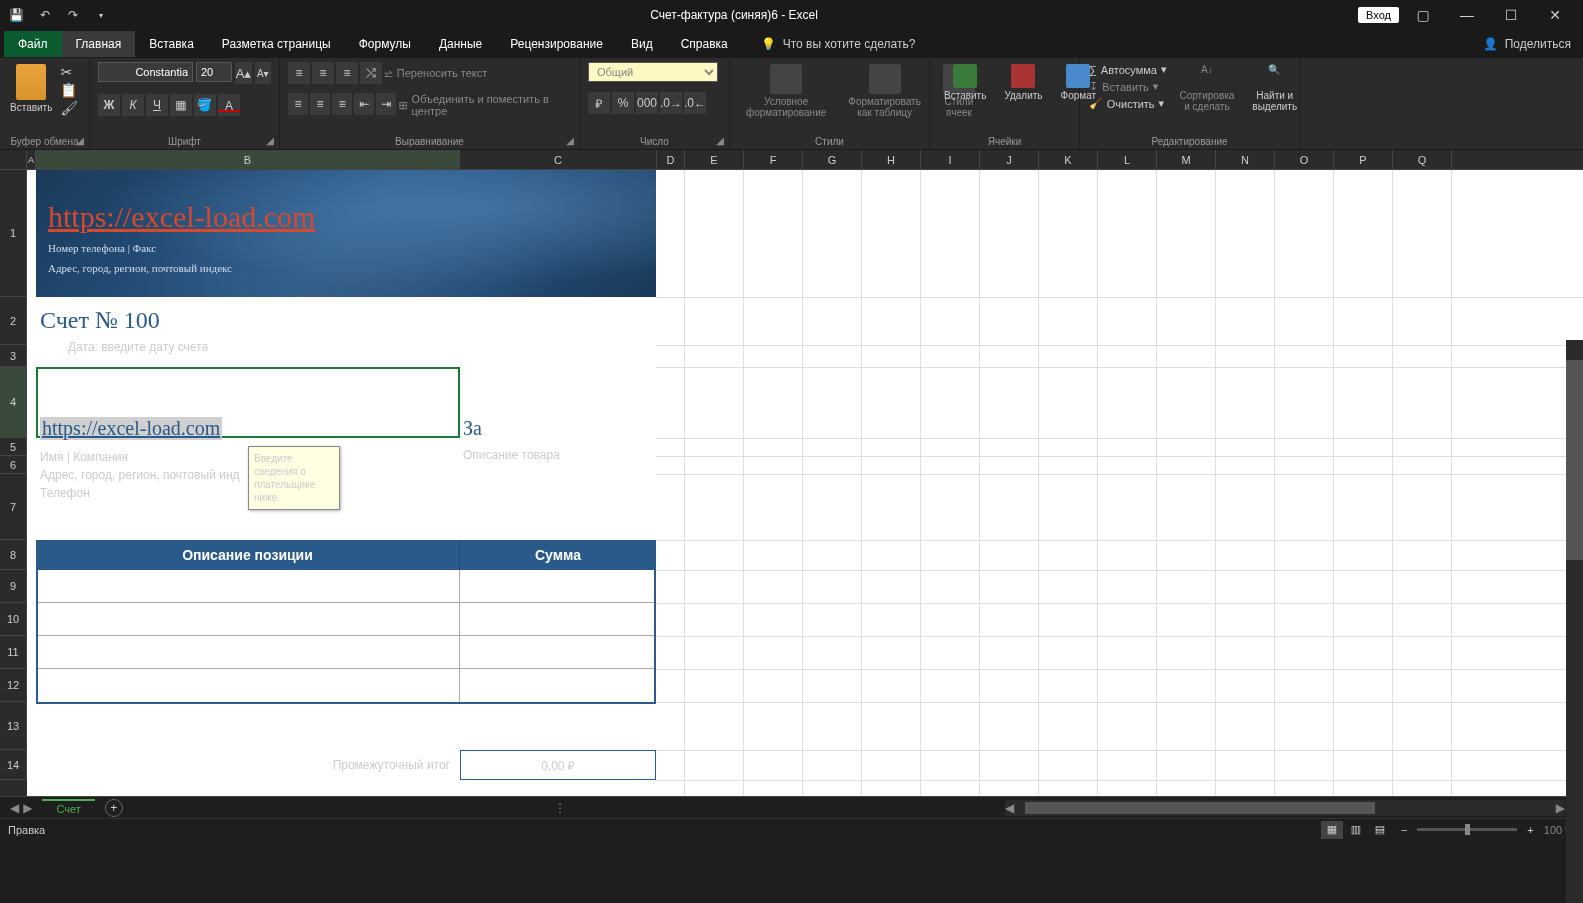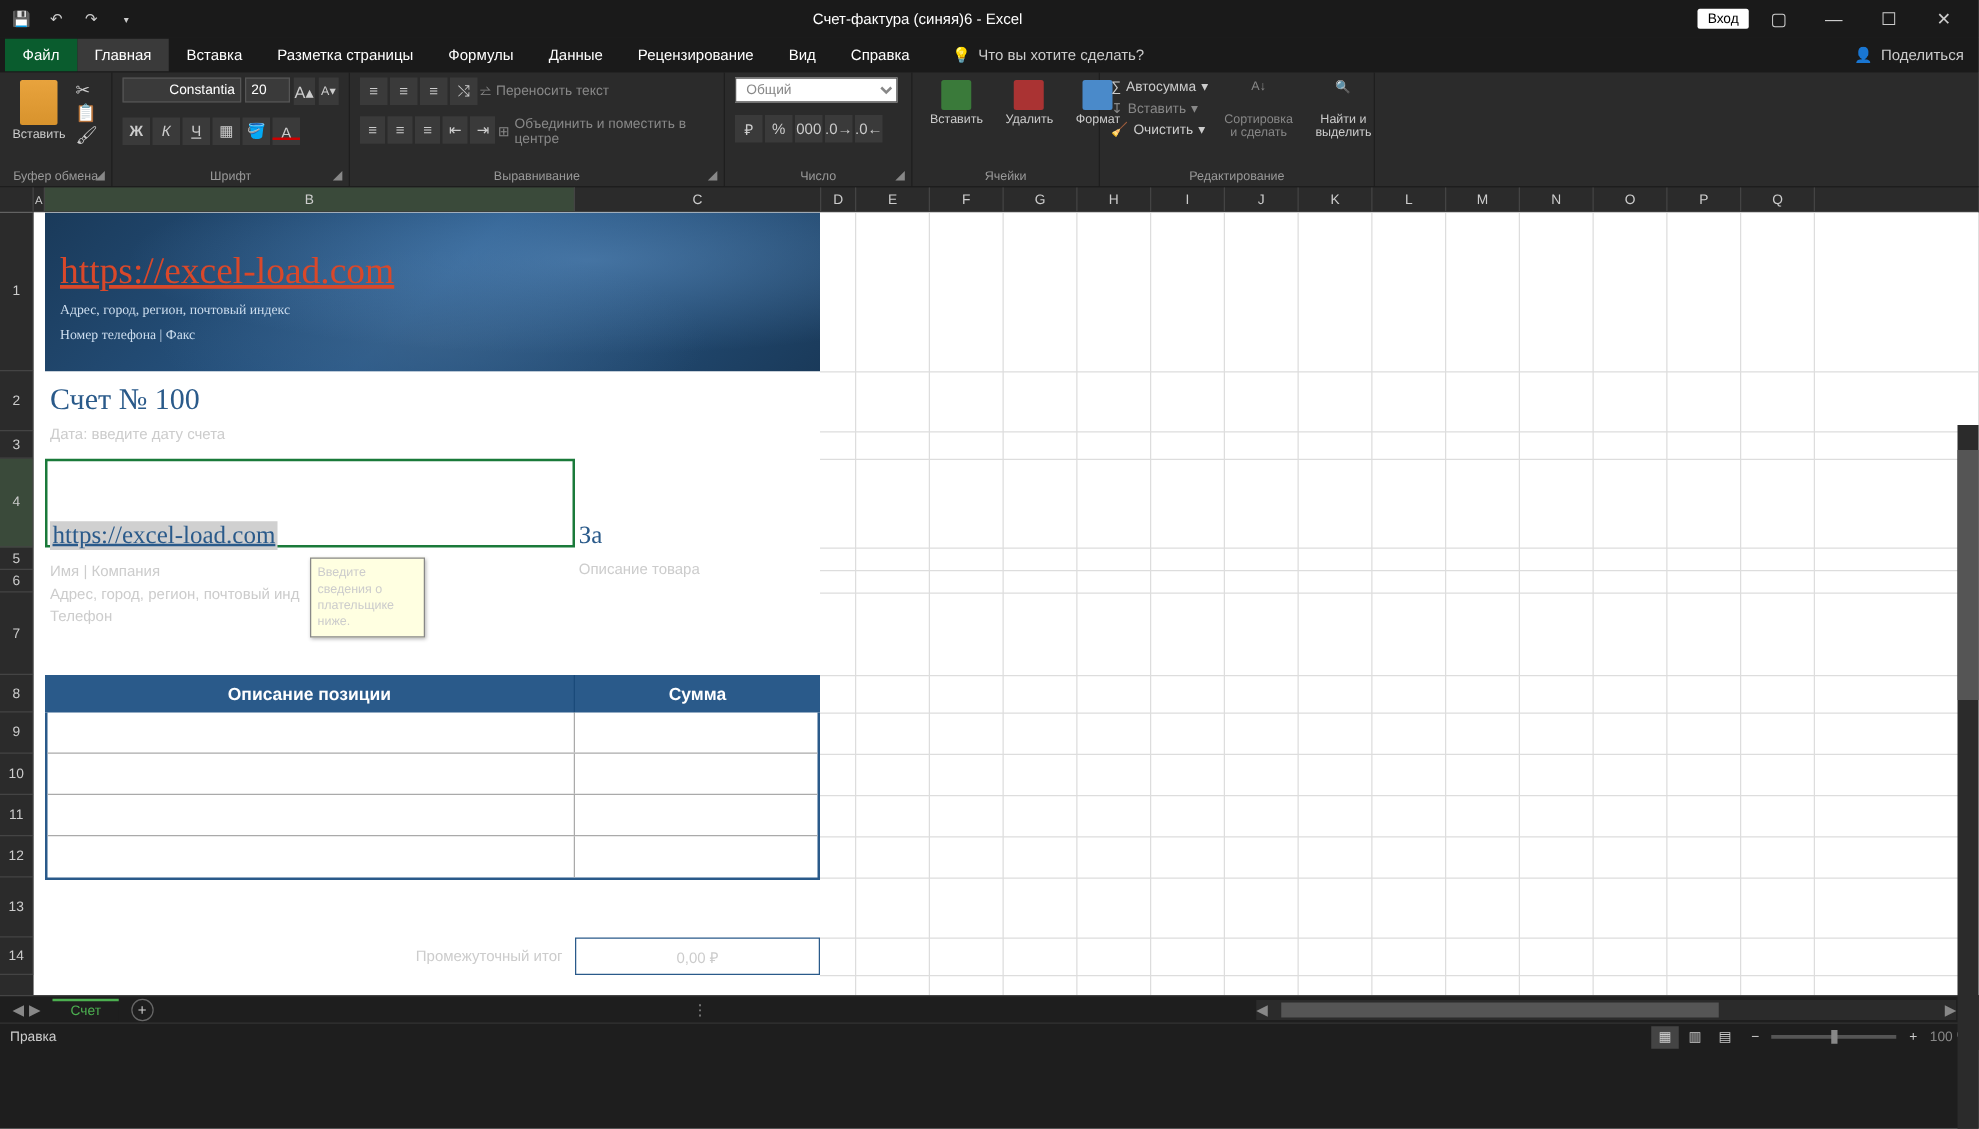--- a/index.html
+++ b/index.html
@@ -44,21 +44,21 @@
 .f-bold { font-weight: bold; }
 .f-italic { font-style: italic; }
 .f-underline { text-decoration: underline; }
 .font-color-bar { width: 22px; height: 2px; background: #c00; margin-top: -3px;}
 
 .align-group { width: 300px; }
 .align-row { display: flex; gap: 2px; margin-bottom: 3px; }
 .align-extra { color: #888; font-size: 11px; display: flex; align-items: center; gap: 4px; }
 
 .number-group { width: 150px; }
-.num-select { background: #ffffff; border: 1px solid #555; color: #888; font-size: 11px; padding: 1px 4px; width: 130px; height: 20px; }
+.num-select { background: #fef9c3; border: 1px solid #555; color: #888; font-size: 11px; padding: 1px 4px; width: 130px; height: 20px; }
 .num-row { display: flex; gap: 2px; margin-top: 4px; }
 
 .styles-group { width: 200px; }
 .style-btn { display: flex; flex-direction: column; align-items: center; gap: 2px; padding: 2px 8px; color: #888; font-size: 10px; text-align: center; }
 .style-icon { width: 32px; height: 30px; background: #444; border-radius: 2px; }
 
 .cells-group { width: 150px; }
 .cell-btn { display: flex; flex-direction: column; align-items: center; gap: 2px; padding: 2px 6px; font-size: 10px; color: #ccc; text-align: center;}
 .cell-icon { width: 24px; height: 24px; background: #3a7a3a; border-radius: 2px; }
 .format-active .cell-icon { background: #4a8aca; }
@@ -83,21 +83,21 @@
 .row-header { border-bottom: 1px solid #444; border-right: 1px solid #444; text-align: center; font-size: 11px; color: #ccc; display: flex; align-items: center; justify-content: center; }
 .grid-content { flex: 1; position: relative; background: #fff; overflow: hidden; }
 
 .template-area { position: absolute; left: 9px; top: 0; width: 620px; }
 .banner { height: 127px; background: linear-gradient(135deg, #1a3a5a, #2a5a8a, #1a3a5a); position: relative; padding: 30px 12px 0; }
 .banner-wave { position: absolute; inset: 0; background: radial-gradient(ellipse at 70% 30%, rgba(100,150,200,0.5), transparent 60%), radial-gradient(ellipse at 50% 80%, rgba(60,100,140,0.7), transparent 50%); }
 .banner-title { position: relative; color: #d9482a; font-size: 30px; font-family: Constantia, serif; text-decoration: underline; }
 .banner-sub { position: relative; color: #cde; font-size: 11px; margin-top: 8px; font-family: Constantia, serif;}
 
 .invoice-title { font-family: Constantia, serif; color: #2a5a8a; font-size: 24px; padding: 10px 4px 4px; }
-.invoice-date { font-size: 12px; padding: 2px 4px; }
+.invoice-date { font-size: 12px; padding: 2px 4px; margin-left: 28px; }
 
 .cell-selected { position: absolute; border: 2px solid #1a7a3a; left: 9px; top: 197px; width: 424px; height: 71px; pointer-events: none; }
 .cell-b4-text { position: absolute; left: 13px; top: 247px; font-family: Constantia, serif; font-size: 20px; color: #2a5a8a; background: #d0d0d0; padding: 0 2px; text-decoration: underline;}
 .cell-c4-text { position: absolute; left: 436px; top: 247px; font-family: Constantia, serif; font-size: 20px; color: #2a5a8a; }
 
 .payer-rows { position: absolute; left: 13px; top: 278px; font-size: 12px; line-height: 18px; }
 .desc-row { position: absolute; left: 436px; top: 278px; font-size: 12px; }
 
 .tooltip-box { position: absolute; left: 221px; top: 276px; width: 92px; background: #ffffe1; border: 1px solid #888; padding: 5px; font-size: 10px; line-height: 1.3; box-shadow: 1px 1px 3px rgba(0,0,0,0.3); }
 
@@ -252,20 +252,37 @@
         <span class="fbtn">%</span>
         <span class="fbtn">000</span>
         <span class="fbtn">.0→</span>
         <span class="fbtn">.0←</span>
       </div>
     </div>
     <div class="group-label">Число</div>
     <div class="dialog-launcher">◢</div>
   </div>
 
+  <div class="ribbon-group styles-group">
+    <div class="group-body">
+      <div class="style-btn">
+          <div class="style-icon"></div>
+          <span>Условное форматирование</span>
+        </div>
+      <div class="style-btn">
+          <div class="style-icon"></div>
+          <span>Форматировать как таблицу</span>
+        </div>
+      <div class="style-btn">
+          <div class="style-icon"></div>
+          <span>Стили ячеек</span>
+        </div>
+    </div>
+    <div class="group-label">Стили</div>
+  </div>
 
   <div class="ribbon-group cells-group">
     <div class="group-body">
       <div class="cell-btn">
           <div class="cell-icon"></div>
           <span>Вставить</span>
         </div>
       <div class="cell-btn">
           <div class="cell-icon" style="background:#a33;"></div>
           <span>Удалить</span>
@@ -364,22 +381,22 @@
       <div class="gl-row" style="top:466px;"></div>
         <div class="gl-row" style="top:499px;"></div>
         <div class="gl-row" style="top:532px;"></div>
       <div class="gl-row" style="top:580px;"></div>
         <div class="gl-row" style="top:610px;"></div>
     </div>
     <div class="template-area">
       <div class="banner">
         <div class="banner-wave"></div>
         <div class="banner-title">https://excel-load.com</div>
+        <div class="banner-sub">Номер телефона | Факс</div>
         <div class="banner-sub">Адрес, город, регион, почтовый индекс</div>
-        <div class="banner-sub">Номер телефона | Факс</div>
       </div>
       <div class="invoice-title">Счет № 100</div>
       <div class="invoice-date">Дата: введите дату счета</div>
     </div>
     <div class="cell-selected"></div>
     <div class="cell-b4-text">https://excel-load.com</div>
     <div class="cell-c4-text">За</div>
     <div class="payer-rows">
       <div>Имя | Компания</div>
       <div>Адрес, город, регион, почтовый инд</div>

